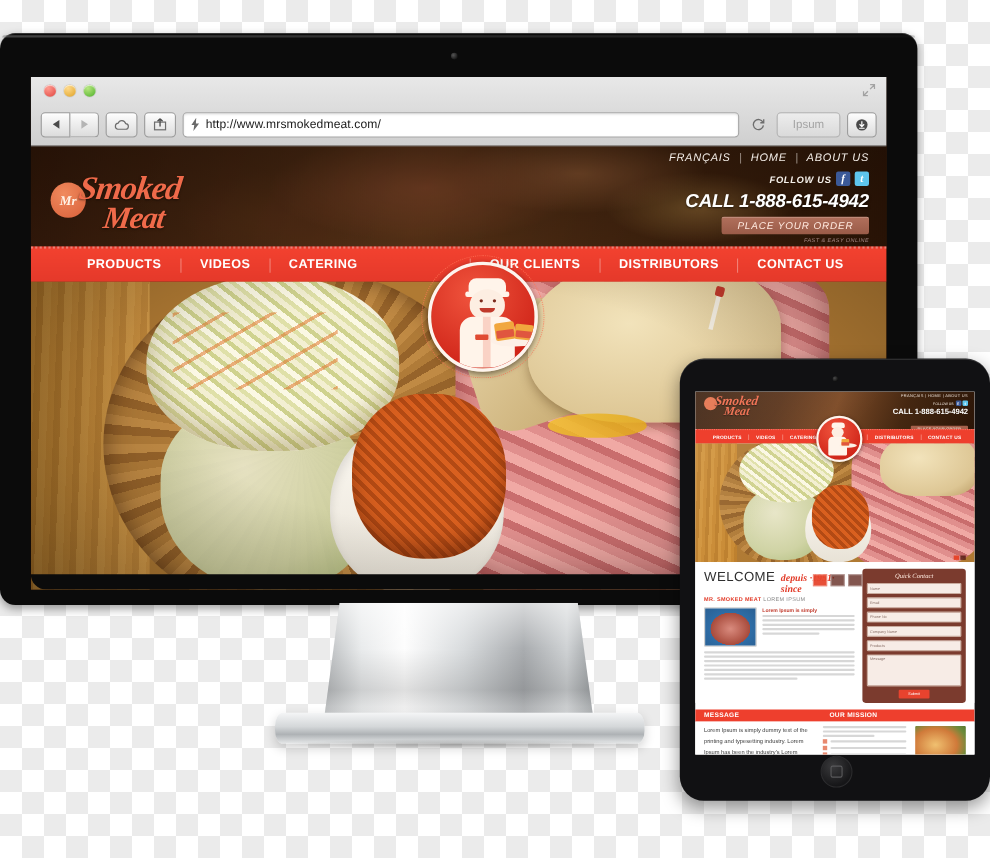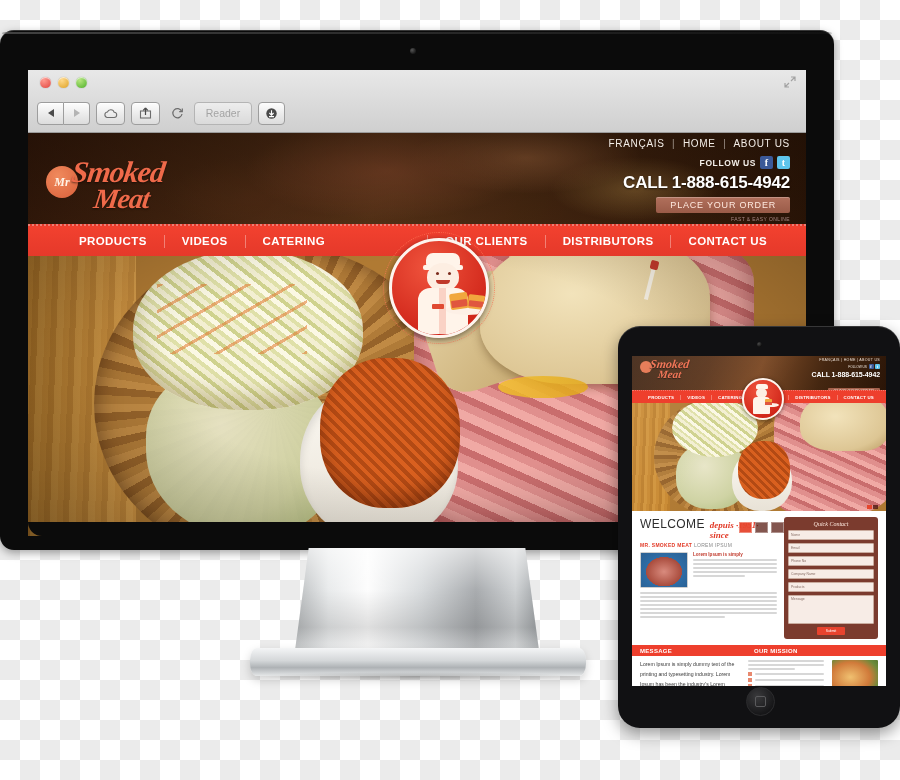--- a/index.html
+++ b/index.html
@@ -88,21 +88,21 @@
 
   .logo{position:absolute;left:18px;top:24px;width:150px;height:80px;z-index:3;}
   .logo-badge{position:absolute;left:0;top:10px;width:32px;height:32px;border-radius:50%;
     background:radial-gradient(circle at 38% 32%,#f08a5d,#d9603a);display:flex;align-items:center;justify-content:center;}
   .logo-badge span{font-family:"Liberation Serif",serif;font-size:12px;color:#fff3e6;font-style:italic;font-weight:bold;}
   .logo-word{position:absolute;left:26px;top:2px;color:#ef6a4a;font-family:"Liberation Serif",serif;
     font-style:italic;font-weight:bold;line-height:.92;text-shadow:0 1px 2px rgba(0,0,0,.55);}
   .logo-w1{font-size:30px;letter-spacing:-1px;display:block;transform:skewX(-8deg);}
   .logo-w2{font-size:28px;letter-spacing:-1px;display:block;margin-left:22px;transform:skewX(-8deg);}
 
-  .hdr-right{position:absolute;right:16px;top:6px;z-index:3;text-align:right;color:#fff;}
+  .hdr-right{position:absolute;right:16px;top:6px;z-index:3;text-align:right;color:#fff;font-style:italic;}
   .toplinks{font-size:10px;letter-spacing:.7px;color:#f2ece6;margin-bottom:7px;}
   .toplinks span.sep{opacity:.55;margin:0 4px;}
   .followrow{display:flex;align-items:center;justify-content:flex-end;gap:4px;margin-bottom:4px;}
   .follow-lbl{font-size:8.5px;font-weight:bold;letter-spacing:.6px;color:#f4efe9;}
   .soc{width:13px;height:13px;border-radius:2px;display:flex;align-items:center;justify-content:center;
     font-family:"Liberation Serif",serif;font-weight:bold;font-size:10px;color:#fff;}
   .soc-fb{background:#3b5998;}
   .soc-tw{background:#5ec5ec;}
   .callnum{font-size:17px;font-weight:bold;letter-spacing:-.2px;color:#fff;text-shadow:0 1px 2px rgba(0,0,0,.6);}
   .order-btn{margin-top:4px;display:inline-block;padding:3px 14px;border-radius:2px;
@@ -324,27 +324,33 @@
           <svg width="15" height="11" viewBox="0 0 15 11">
             <path d="M4 9.5h7a2.6 2.6 0 0 0 .2-5.2A3.6 3.6 0 0 0 4.4 4 2.8 2.8 0 0 0 4 9.5z" fill="none" stroke="#6d6d6d" stroke-width="1.1"></path>
           </svg>
         </div>
         <div class="tb-btn icon-btn">
           <svg width="13" height="12" viewBox="0 0 13 12">
             <rect x="1.5" y="4" width="10" height="7" fill="none" stroke="#6d6d6d" stroke-width="1.1"></rect>
             <path d="M6.5 8V1M6.5 1L4.2 3.3M6.5 1l2.3 2.3" stroke="#4a4a4a" stroke-width="1.2" fill="none"></path>
           </svg>
         </div>
+        <div class="urlbar">
+          <svg width="9" height="12" viewBox="0 0 9 12">
+            <path d="M5.4 0L1 6.6h2.6L2.8 12 8 5.2H5.1z" fill="#6a6a6a"></path>
+          </svg>
+          <span class="url-text">http://www.mrsmokedmeat.com/</span>
+        </div>
         <div class="reload">
           <svg width="13" height="13" viewBox="0 0 13 13">
             <path d="M10.6 4.2A4.6 4.6 0 1 0 11 7" fill="none" stroke="#6d6d6d" stroke-width="1.2"></path>
             <path d="M11.3 1.4v3.2H8.2" fill="none" stroke="#6d6d6d" stroke-width="1.2"></path>
           </svg>
         </div>
-        <div class="reader-btn">Reader</div>
+        <div class="reader-btn">Ipsum</div>
         <div class="dl-btn">
           <svg width="13" height="13" viewBox="0 0 13 13">
             <circle cx="6.5" cy="6.5" r="5.2" fill="#4a4a4a"></circle>
             <path d="M6.5 3.2v4.6M4.4 6l2.1 2.1L8.6 6M4 9.6h5" stroke="#fff" stroke-width="1.1" fill="none"></path>
           </svg>
         </div>
       </div>
     </div>
 
     <div class="site">

